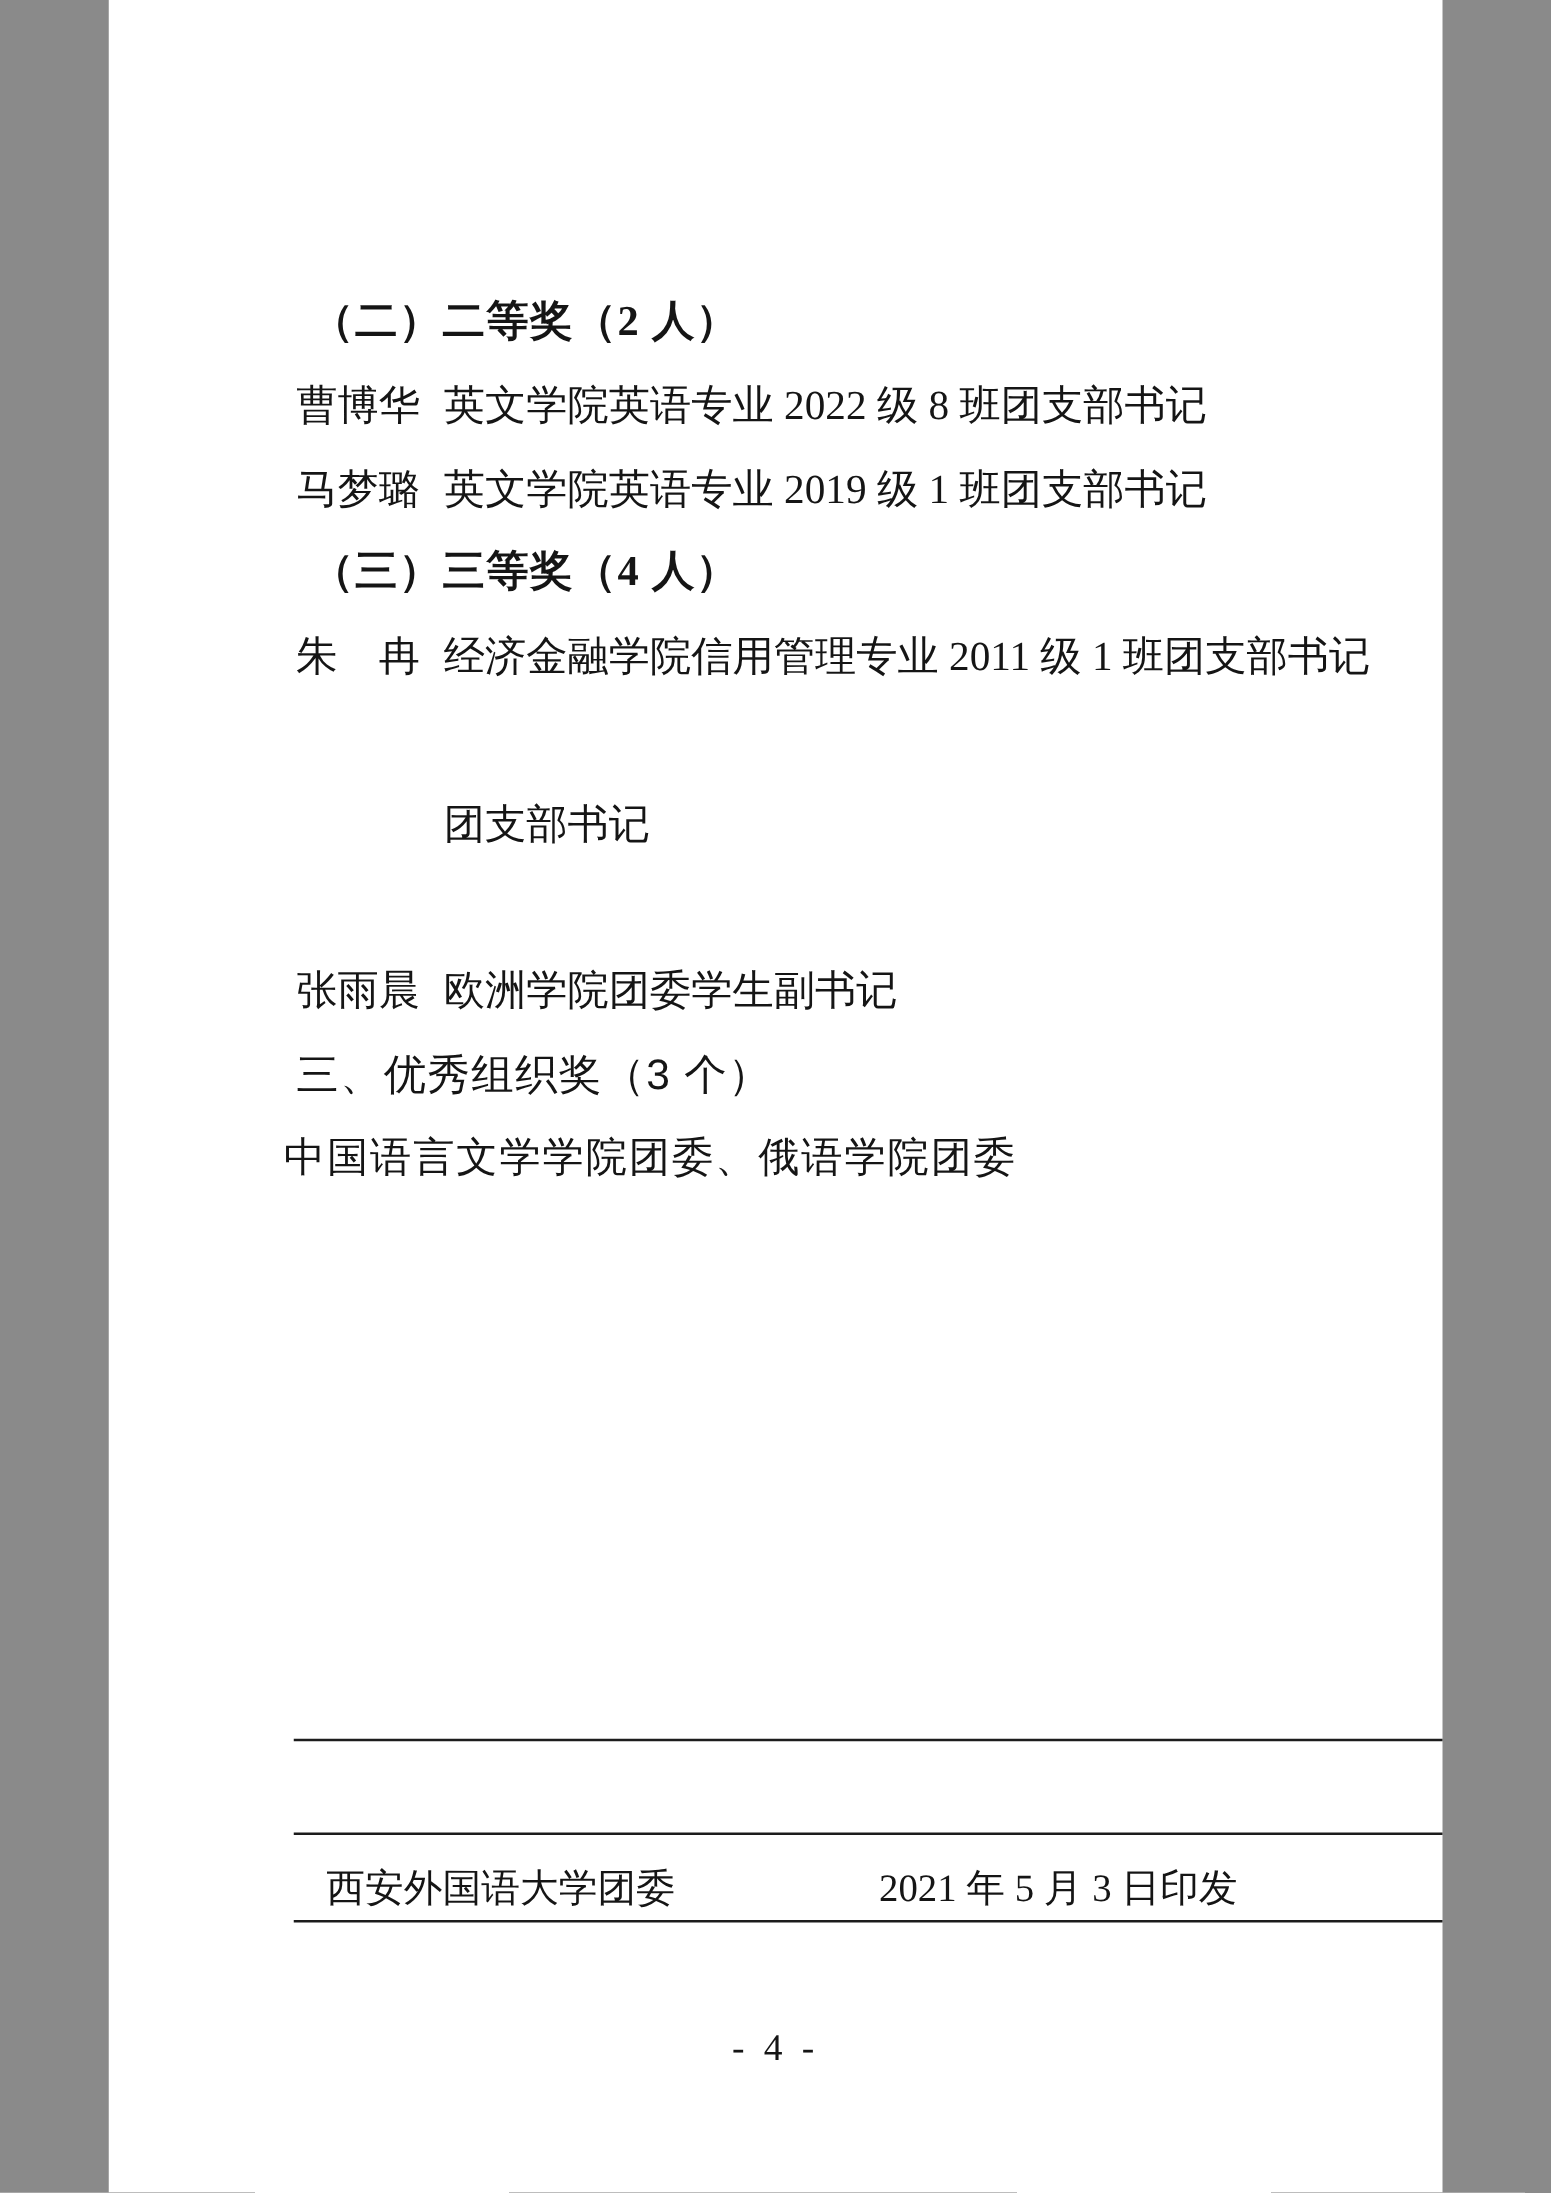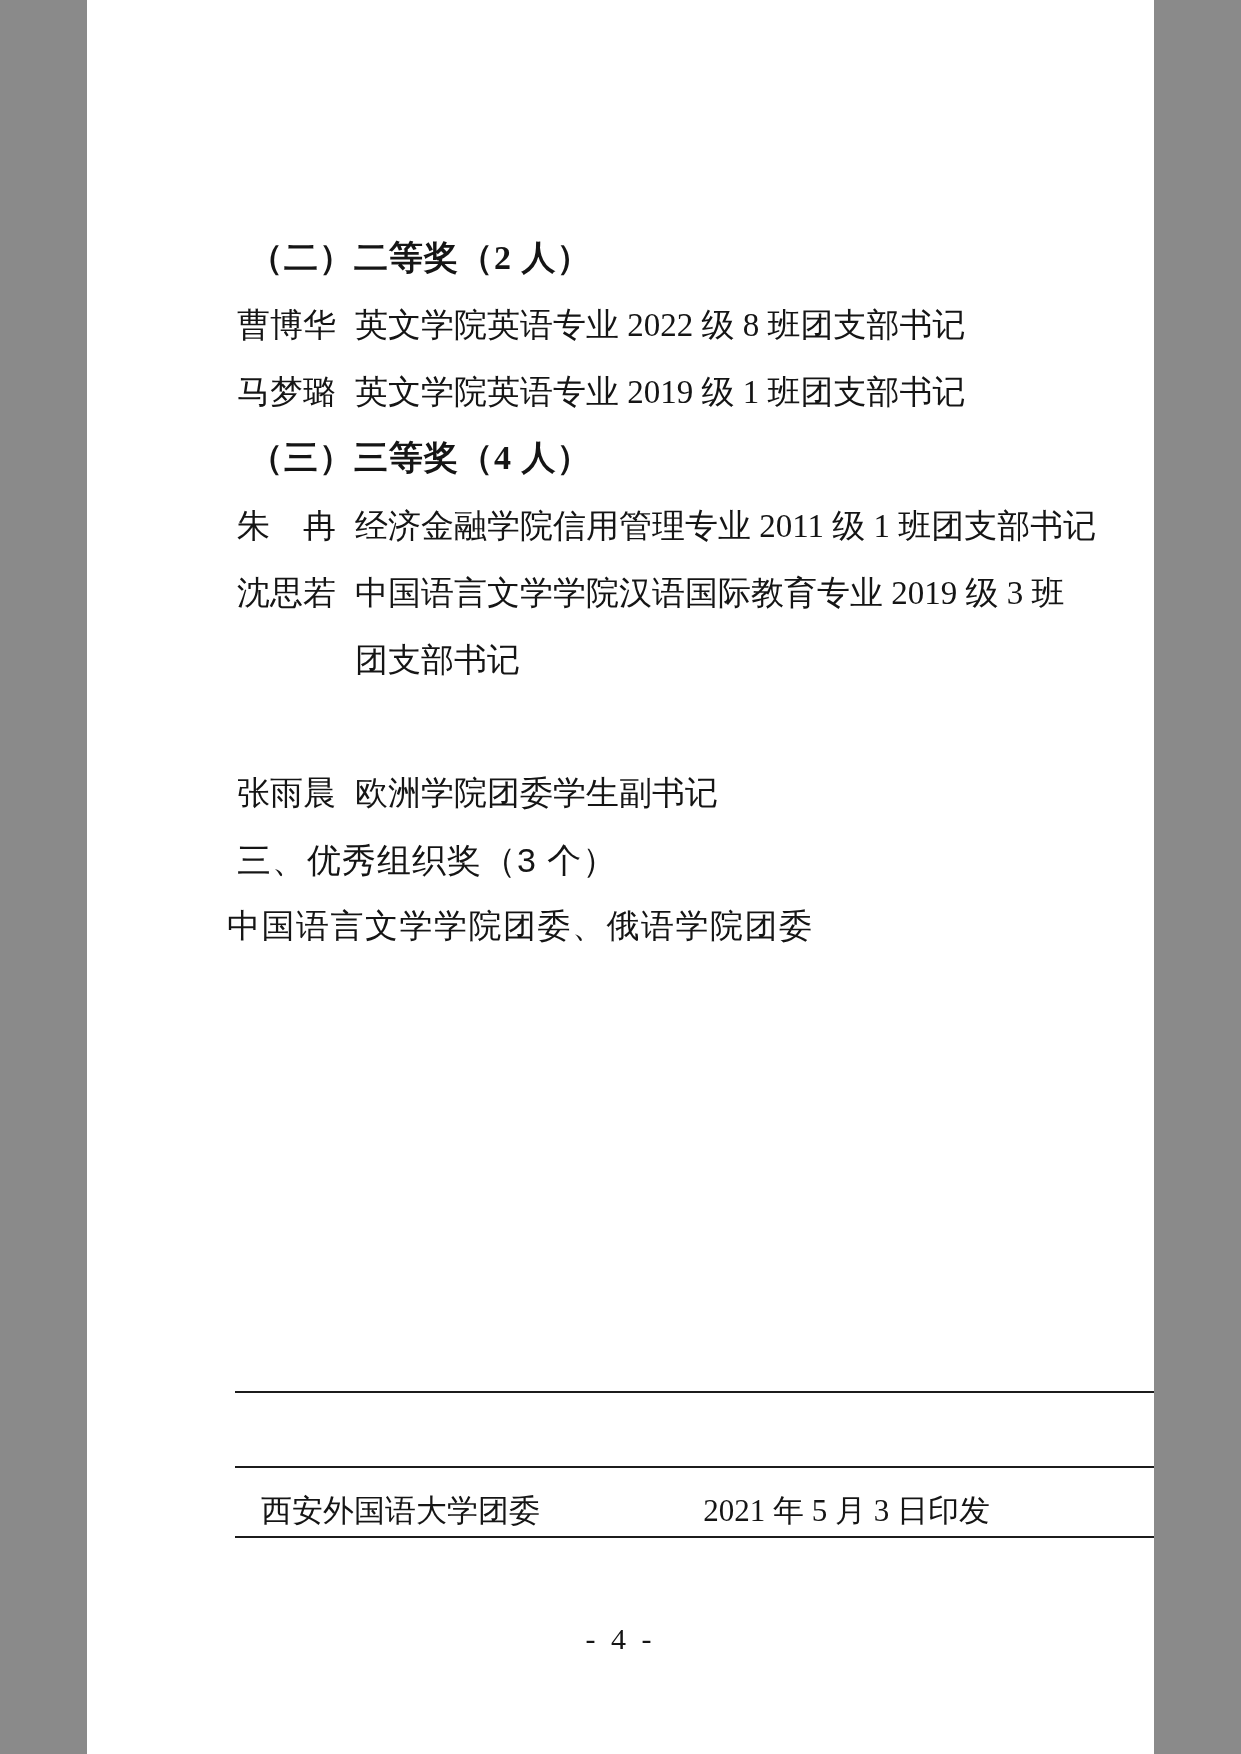--- a/index.html
+++ b/index.html
@@ -95,23 +95,20 @@
   <div class="line entry" style="top:372px">
     <span class="name">马梦璐</span><span>英文学院英语专业 2019 级 1 班团支部书记</span>
   </div>
 
   <div class="line sub-heading" style="top:438px">（三）三等奖（4 人）</div>
 
   <div class="line entry" style="top:506px">
     <span class="name">朱　冉</span><span>经济金融学院信用管理专业 2011 级 1 班团支部书记</span>
   </div>
 
-  <div class="line entry" style="top:573px">
-    <span class="name">沈思若</span><span>中国语言文学学院汉语国际教育专业 2019 级 3 班</span>
-  </div>
 
   <div class="line cont-line" style="top:640px">团支部书记</div>
 
 
   <div class="line entry" style="top:773px">
     <span class="name">张雨晨</span><span>欧洲学院团委学生副书记</span>
   </div>
 
   <div class="line main-heading" style="top:840px">三、优秀组织奖（3 个）</div>
 

